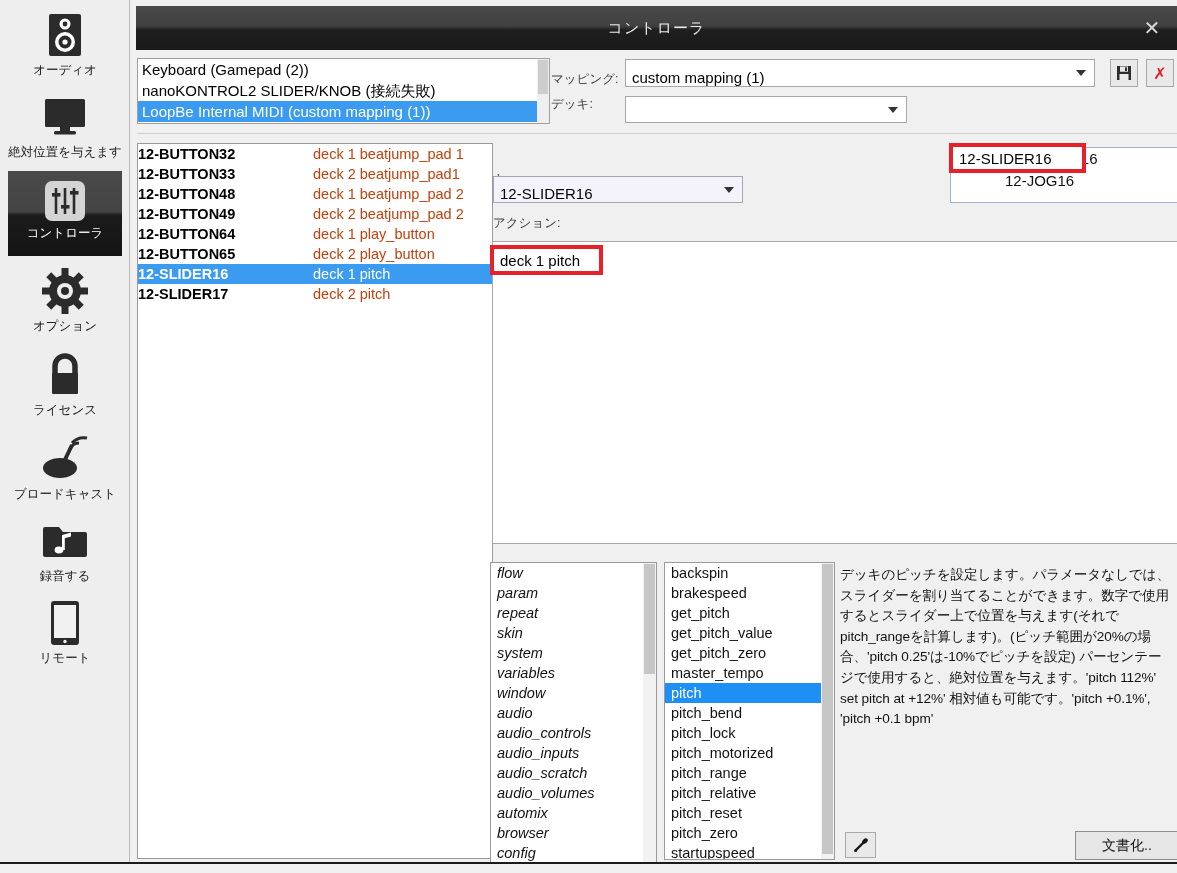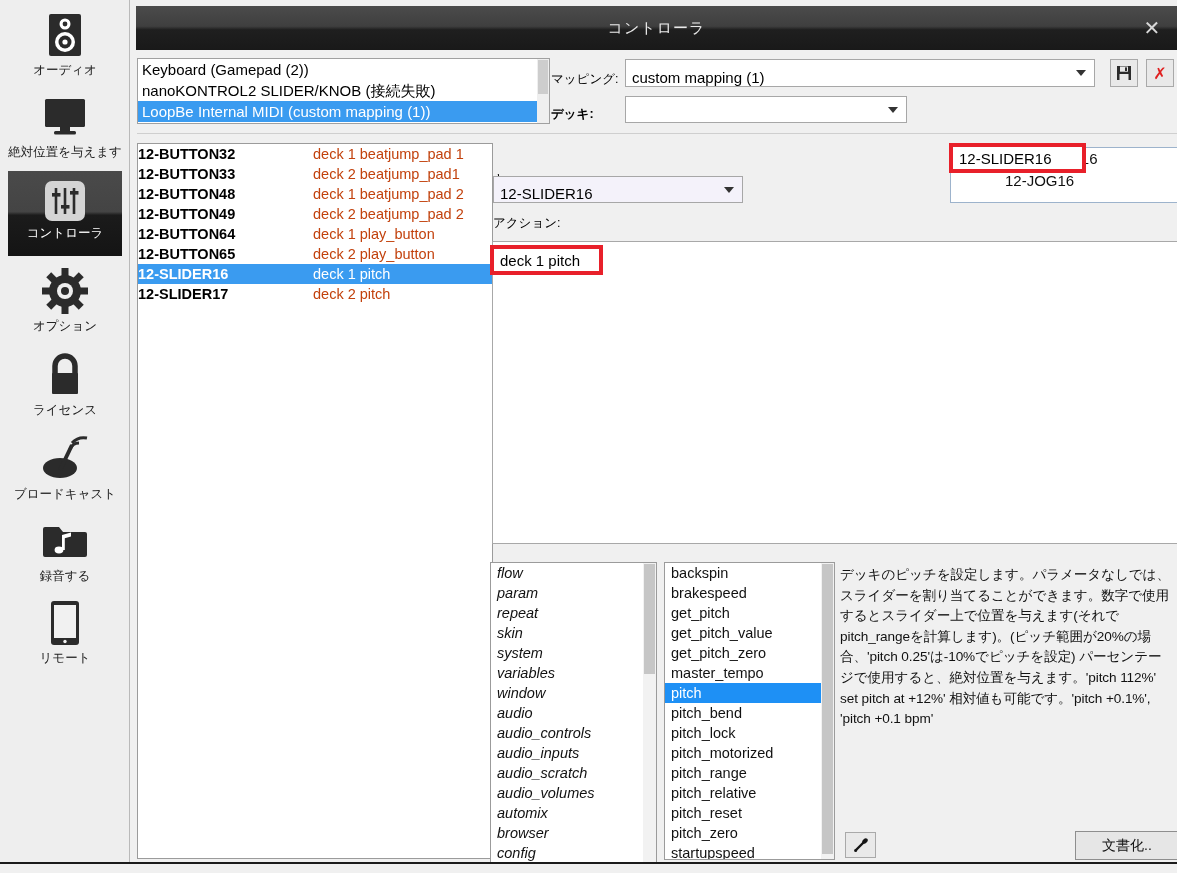--- a/index.html
+++ b/index.html
@@ -96,21 +96,21 @@
   }
   #device-thumb {
     position: absolute; right: 1px; top: 1px;
     width: 10px; height: 34px;
     background: #cdcdcd;
   }
 
   
   .fld-label {
     position: absolute;
-    font-size: 12.5px; color: #000000;
+    font-size: 12.5px; color: #404040;
     white-space: nowrap;
   }
   .combo {
     position: absolute;
     background: #ffffff;
     border: 1px solid #a7a7a7;
     font-size: 15px; color: #000;
     display: flex; align-items: flex-end;
     padding-left: 6px;
     cursor: pointer;
@@ -413,21 +413,21 @@
           <rect x="1" y="1" width="14" height="14" fill="#2c2c2c"></rect>
           <rect x="4" y="1.5" width="8" height="5.2" fill="#e9e9e9"></rect>
           <rect x="9" y="2.4" width="2" height="3.6" fill="#2c2c2c"></rect>
           <rect x="3.5" y="9" width="9" height="6" fill="#e9e9e9"></rect>
         </svg>
     </div>
     <div class="sqbtn" style="left:1015px;top:59px;width:28px;height:28px;">
       <span style="color:#e02020;font-weight:bold;font-size:16px;">✗</span>
     </div>
 
-    <span class="fld-label" style="left:420px;top:106px;font-weight:bold;">デッキ:</span>
+    <span class="fld-label" style="left:420px;top:96px;">デッキ:</span>
     <div class="combo" style="left:494px;top:96px;width:282px;height:27px;">
       <span></span>
       <span class="arrow"></span>
     </div>
 
     <hr class="sep" style="left:6px;top:133px;width:1040px;">
 
     <div id="map-list">
       <div class="map-row">
           <span class="k">12-BUTTON32</span>

